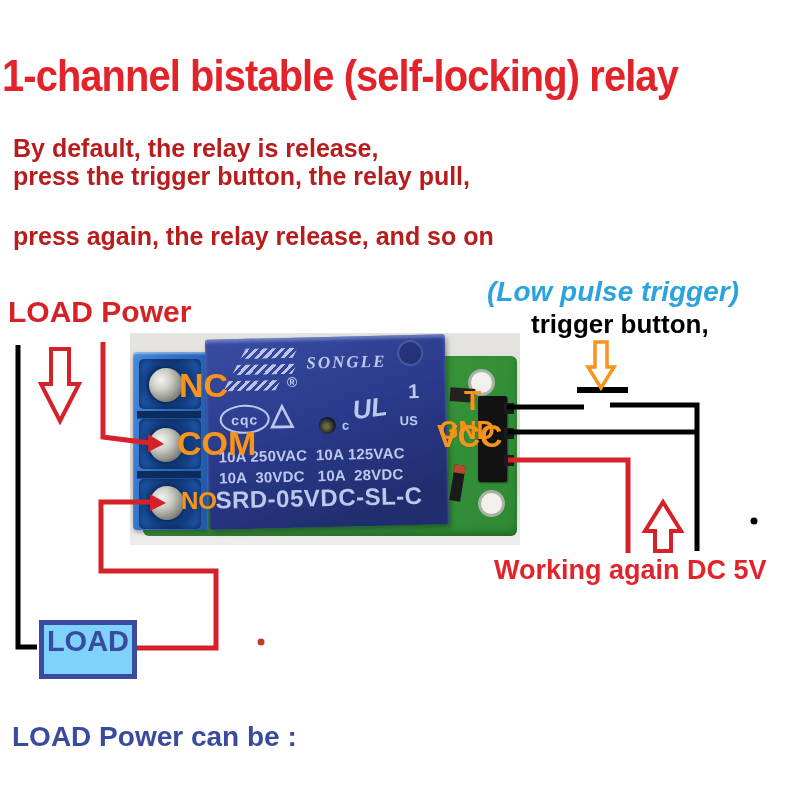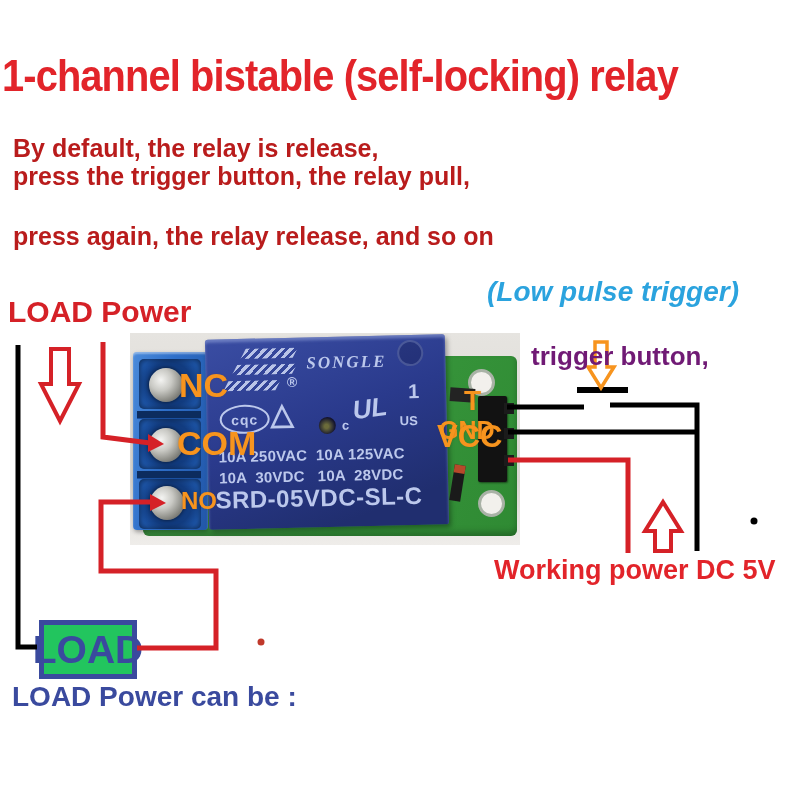--- a/index.html
+++ b/index.html
@@ -10,28 +10,28 @@
 
   
   .title{left:2px;top:50px;font-size:45px;letter-spacing:-1px;color:#e2242a;
          transform:scaleX(0.885);transform-origin:left top;z-index:6;}
   .desc{left:13px;color:#b91c1c;font-size:25px;z-index:6;}
   .d0{top:134px;} .d1{top:162px;} .d2{top:222px;}
 
   
   .load-power{left:8px;top:295px;font-size:30px;color:#d52127;z-index:6;}
   .low-pulse{left:487px;top:276px;font-size:28px;color:#2ba3de;z-index:6;font-style:italic;}
-  .trig-btn{left:531px;top:309px;font-size:26px;color:#701a75;z-index:6;margin-top:32px;}
+  .trig-btn{left:531px;top:309px;font-size:26px;color:#000000;z-index:6;}
   .working-power{left:494px;top:555px;font-size:27px;color:#e2242a;z-index:6;}
   .bottom-line{left:12px;color:#3a4a9e;font-size:28px;z-index:6;}
-  .b0{top:681px;} .b1{top:753px;}
+  .b0{top:721px;} .b1{top:753px;}
 
   .load-box{left:39px;top:620px;width:98px;height:59px;border:5px solid #3a4a9e;
-            box-sizing:border-box;display:flex;align-items:center;justify-content:center;
-            font-size:39px;color:#3a4a9e;background:#22c55e;z-index:4;}
+            box-sizing:border-box;display:flex;align-items:flex-start;justify-content:center;
+            font-size:29px;color:#3a4a9e;background:#7dd3fc;z-index:4;}
 
   
   .pinlab{color:#f7941e;z-index:7;text-shadow:0 0 2px rgba(120,60,0,0.25);}
   .nc{left:179px;top:366px;font-size:34px;}
   .com{left:177px;top:424px;font-size:34px;}
   .no{left:181px;top:487px;font-size:24px;}
   .t{left:464px;top:385px;font-size:28px;}
   .gnd{left:439px;top:416px;font-size:25px;}
   .vcc{left:437px;top:419px;font-size:31px;}
 
@@ -106,21 +106,21 @@
 
   <div class="abs title nowrap">1-channel bistable (self-locking) relay</div>
 
   <div class="abs desc d0 nowrap">By default, the relay is release,</div>
   <div class="abs desc d1 nowrap">press the trigger button, the relay pull,</div>
   <div class="abs desc d2 nowrap">press again, the relay release, and so on</div>
 
   <div class="abs load-power nowrap">LOAD Power</div>
   <div class="abs low-pulse nowrap">(Low pulse trigger)</div>
   <div class="abs trig-btn nowrap">trigger button,</div>
-  <div class="abs working-power nowrap">Working power DC 5V</div>
+  <div class="abs working-power nowrap">Working again DC 5V</div>
   <div class="abs bottom-line b0 nowrap">LOAD Power can be :</div>
 
   <div class="abs load-box">
     <span>LOAD</span>
   </div>
 
   <div class="abs photo">
     <div class="abs pcb"></div>
 
     <div class="abs terminal">

